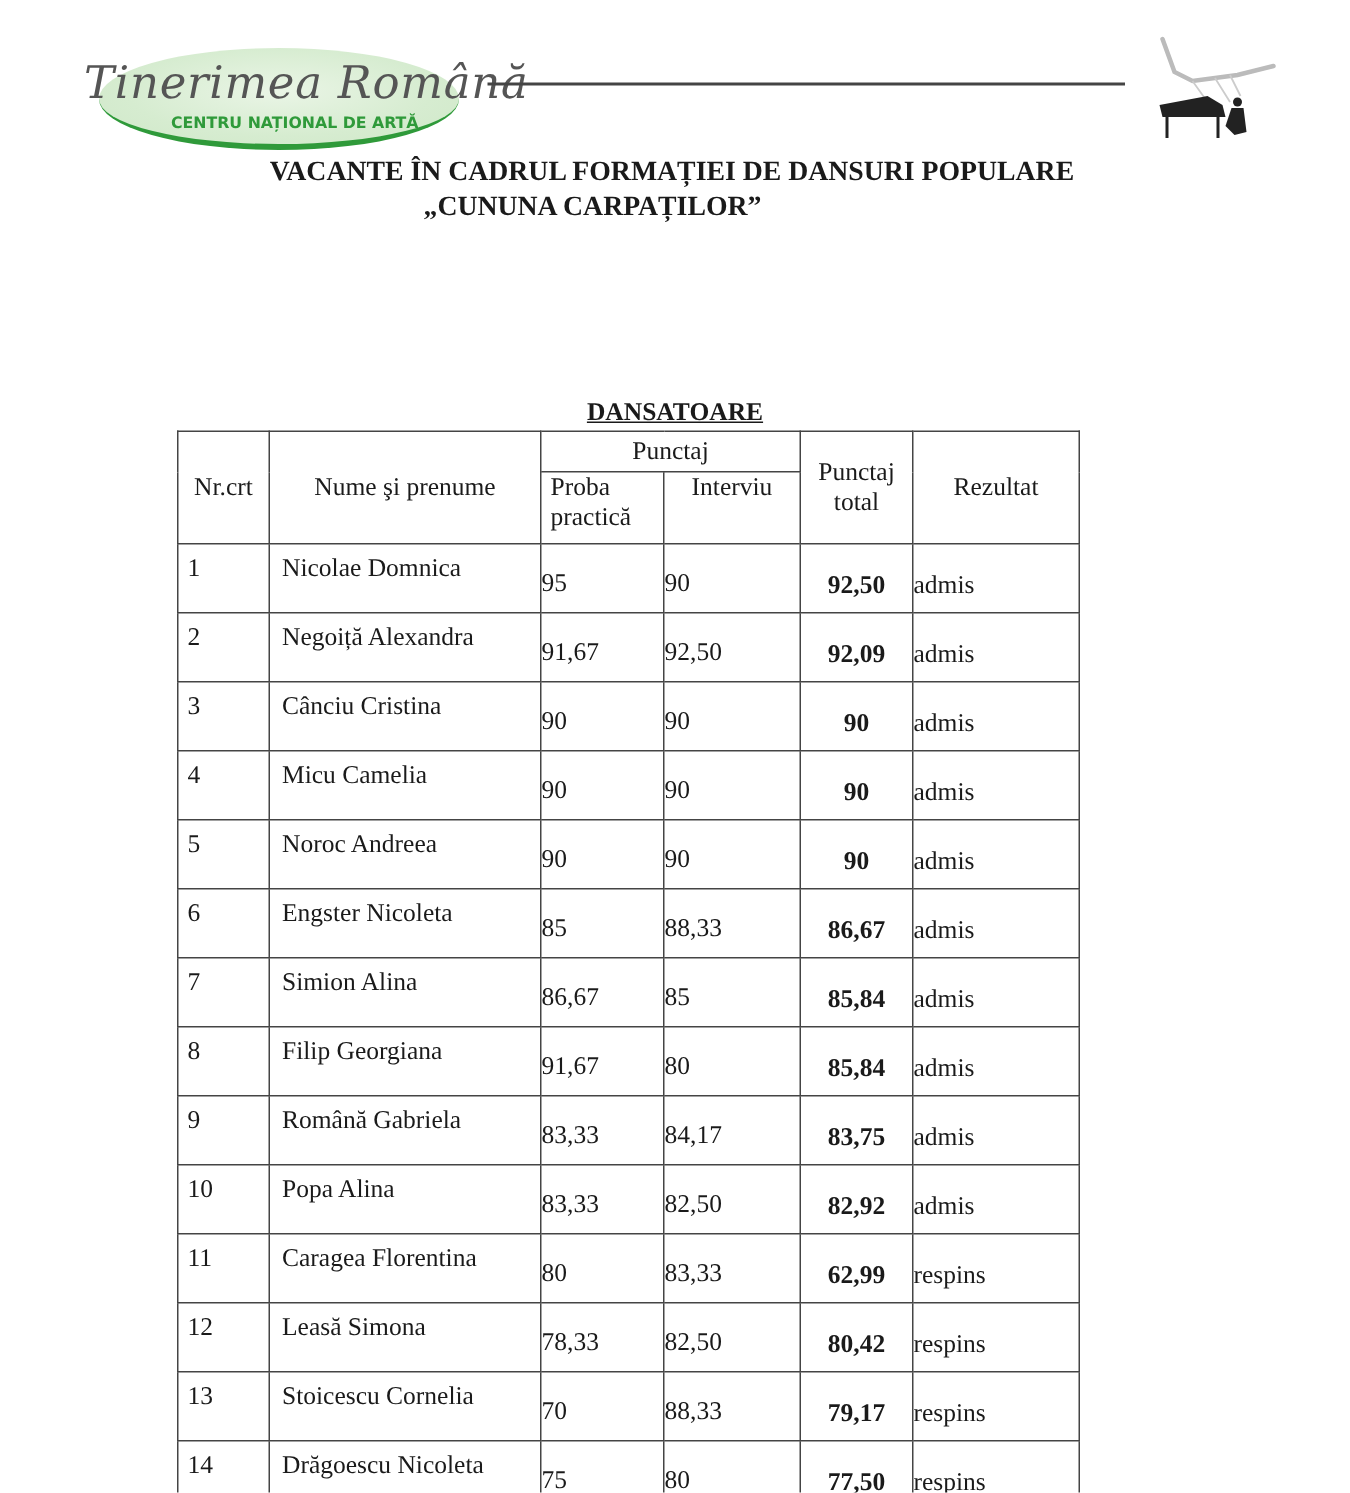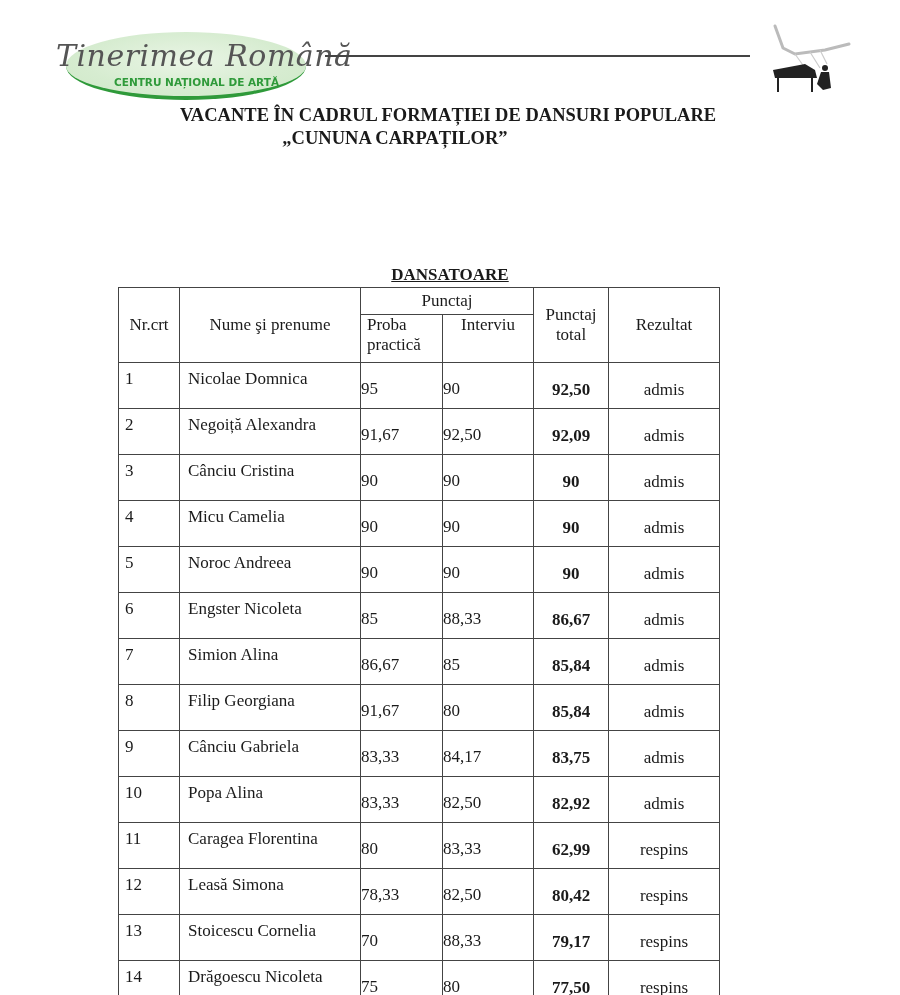--- a/index.html
+++ b/index.html
@@ -14,21 +14,21 @@
   .title div { white-space:nowrap; }
   .subtitle { position:absolute; left:0; top:217px; width:900px; text-align:center; font-weight:bold; font-size:17px; text-decoration:underline;margin-top:48px; }
   table { position:absolute; left:118px; top:287px; border-collapse:collapse; font-size:17px; }
   td, th { border:1px solid #444; padding:0; font-weight:normal; }
   th { text-align:center; vertical-align:middle; line-height:20px; }
   td { height:37px; vertical-align:middle; }
   td.nr { text-align:left; padding-left:6px; vertical-align:top; padding-top:6px; }
   td.name { text-align:left; padding-left:8px; vertical-align:top; padding-top:6px; line-height:20px; }
   td.num { padding-top:7px; }
   td.total { text-align:center; font-weight:bold; padding-top:8px; }
-  td.res { text-align:center; padding-top:8px; }
+  td.res { padding-top:8px; }
 </style>
 </head>
 <body>
 
 <div class="logo">
   <div class="logo-ellipse"></div>
   <div class="logo-script">Tinerimea Română</div>
   <div class="logo-sub">CENTRU NAȚIONAL DE ARTĂ</div>
 </div>
 <div class="header-rule"></div>
@@ -123,21 +123,21 @@
       <tr>
         <td class="nr">8</td>
         <td class="name">Filip Georgiana</td>
         <td class="num">91,67</td>
         <td class="num">80</td>
         <td class="total">85,84</td>
         <td class="res">admis</td>
       </tr>
       <tr>
         <td class="nr">9</td>
-        <td class="name">Cânciu Gabriela</td>
+        <td class="name">Română Gabriela</td>
         <td class="num">83,33</td>
         <td class="num">84,17</td>
         <td class="total">83,75</td>
         <td class="res">admis</td>
       </tr>
       <tr>
         <td class="nr">10</td>
         <td class="name">Popa Alina</td>
         <td class="num">83,33</td>
         <td class="num">82,50</td>

